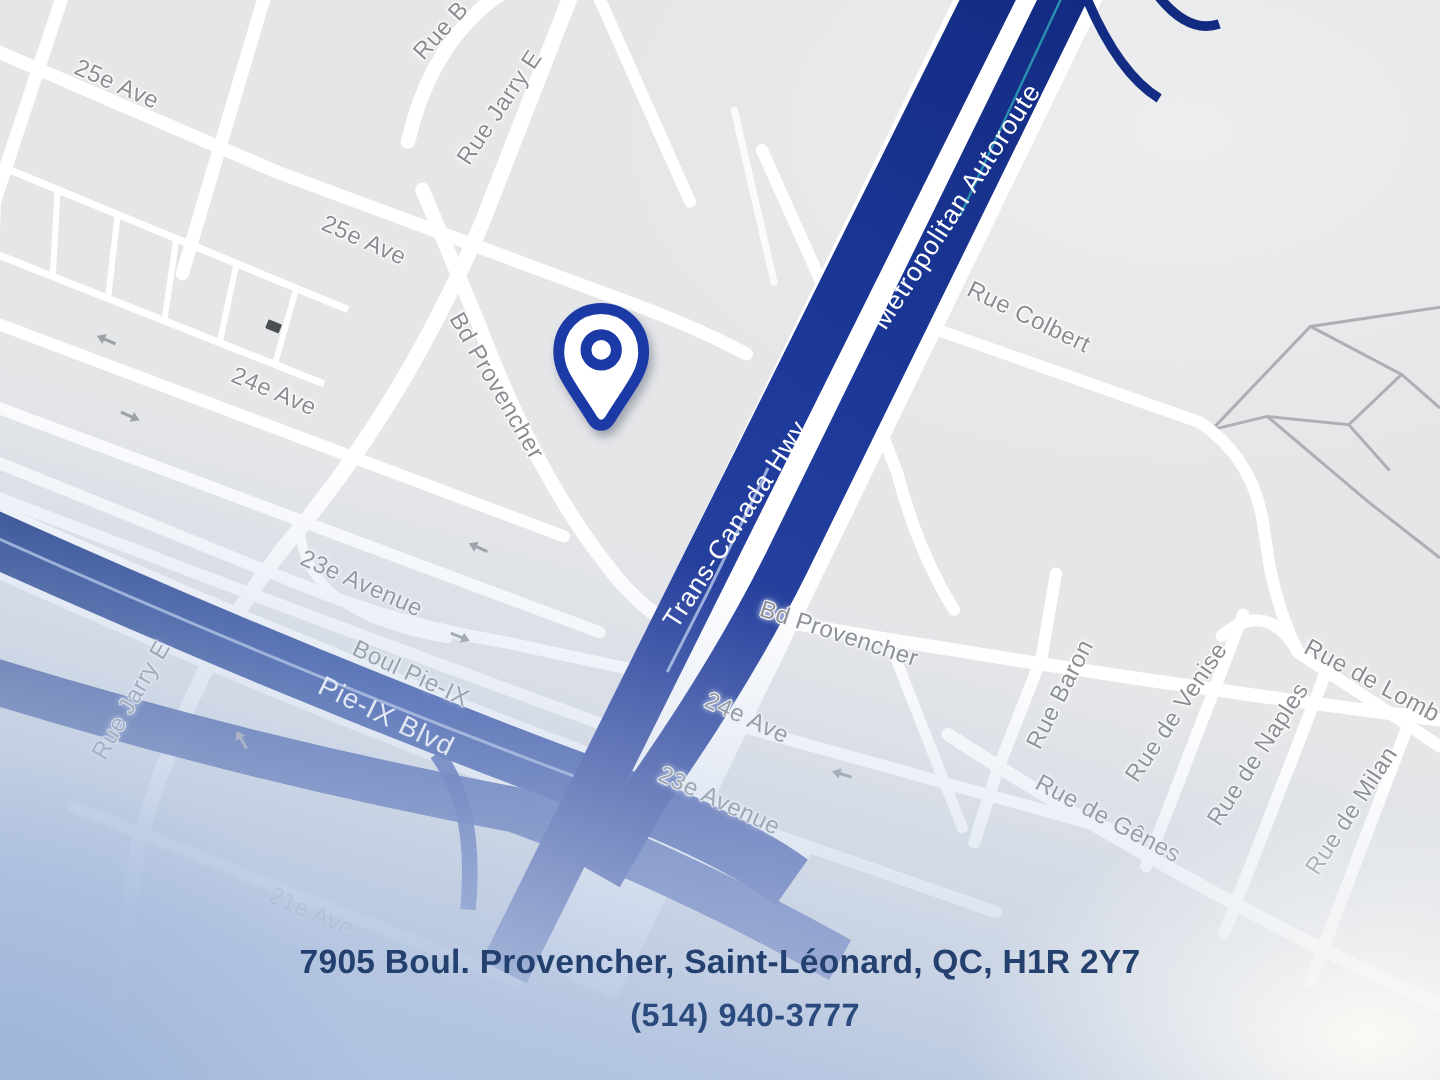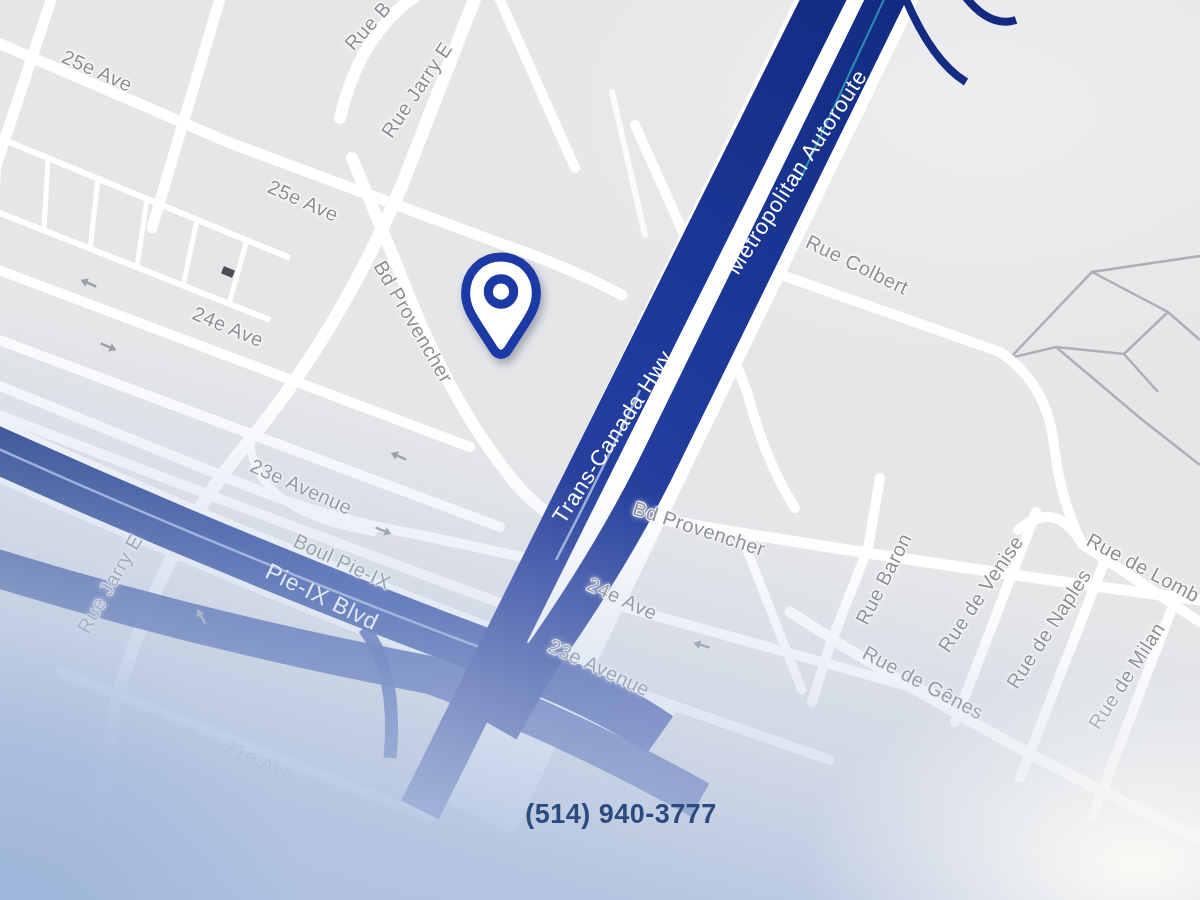--- a/index.html
+++ b/index.html
@@ -206,15 +206,16 @@
   <div class="hwy-label" style="left:322px;top:597px;font-size:23px;transform:translate(-50%,-50%) rotate(26deg)">Pie-IX Blvd</div>
 
   <svg class="pin" width="100" height="127" viewBox="0 0 110 140">
     <path d="M55 10 C33 10 16 27 16 50 C16 69 27 80 47 112 C51 119 59 119 63 112 C83 80 94 69 94 50 C94 27 77 10 55 10 Z" fill="#ffffff" stroke="#1c3aa6" stroke-width="10" stroke-linejoin="round"></path>
     <circle cx="55" cy="48" r="14" fill="none" stroke="#1c3aa6" stroke-width="10"></circle>
   </svg>
 
   <div class="fade"></div>
 
   <div class="address-block">
+    <div class="address-line">7905 Boul. Provencher, Saint-Léonard, QC, H1R 2Y7</div>
     <div class="phone-line">(514) 940-3777</div>
   </div>
 </div>
 
 </body></html>

